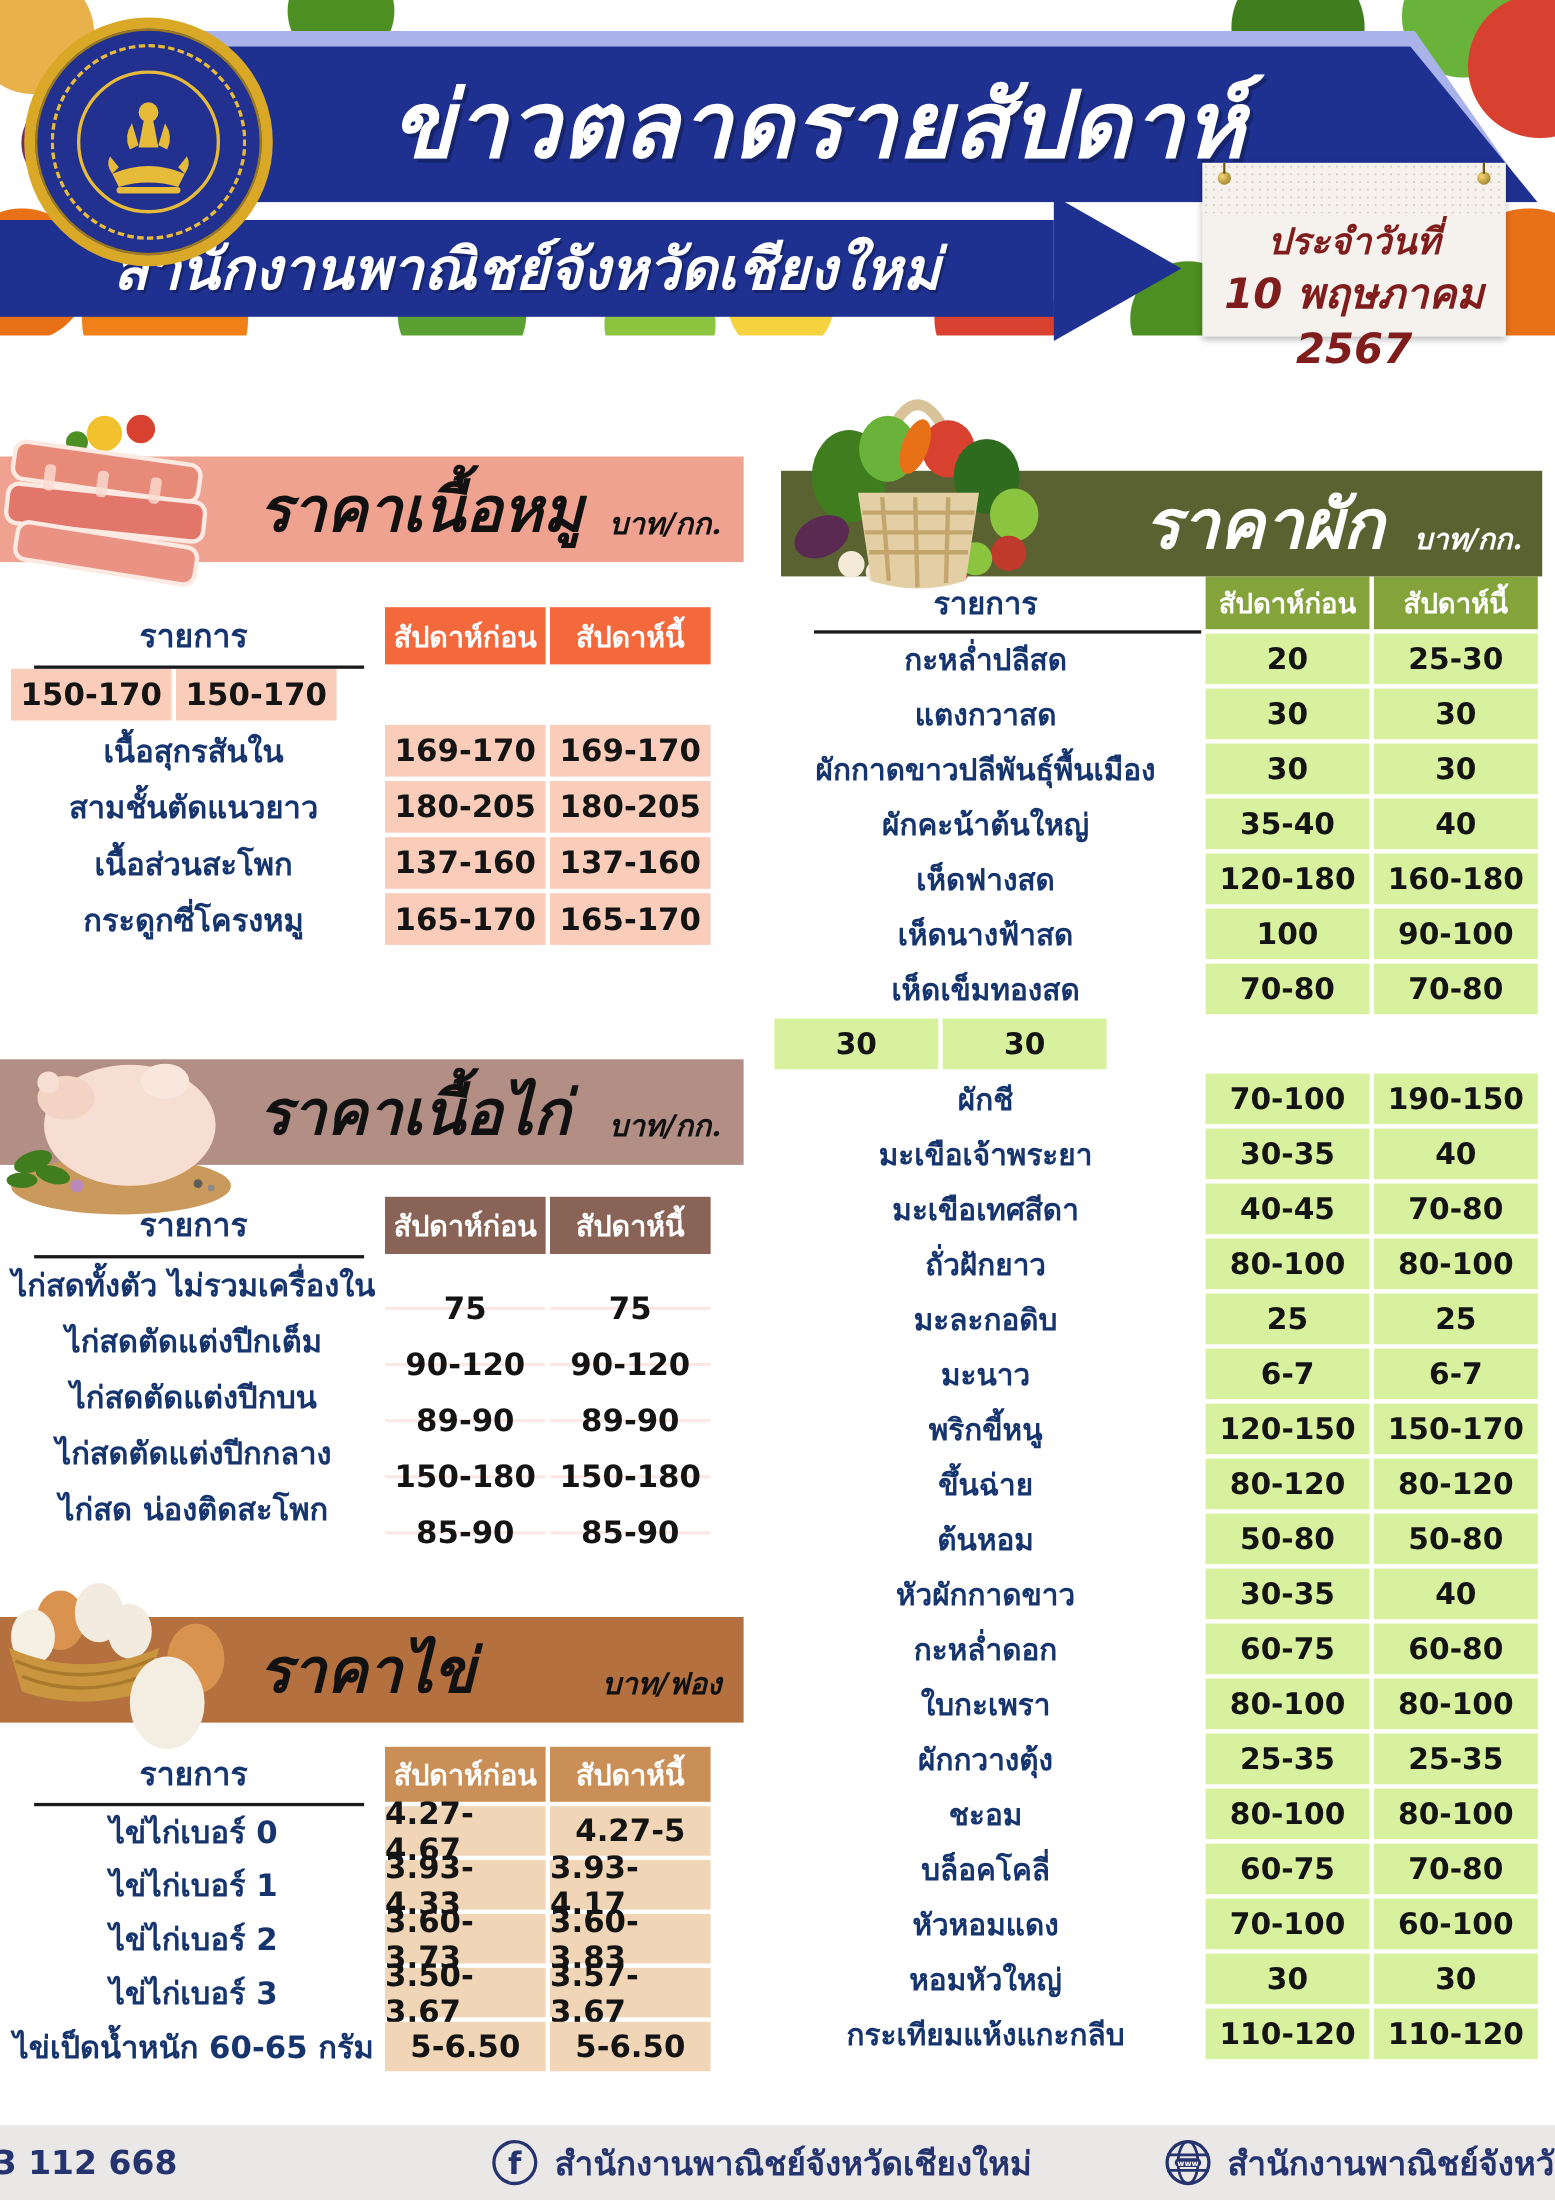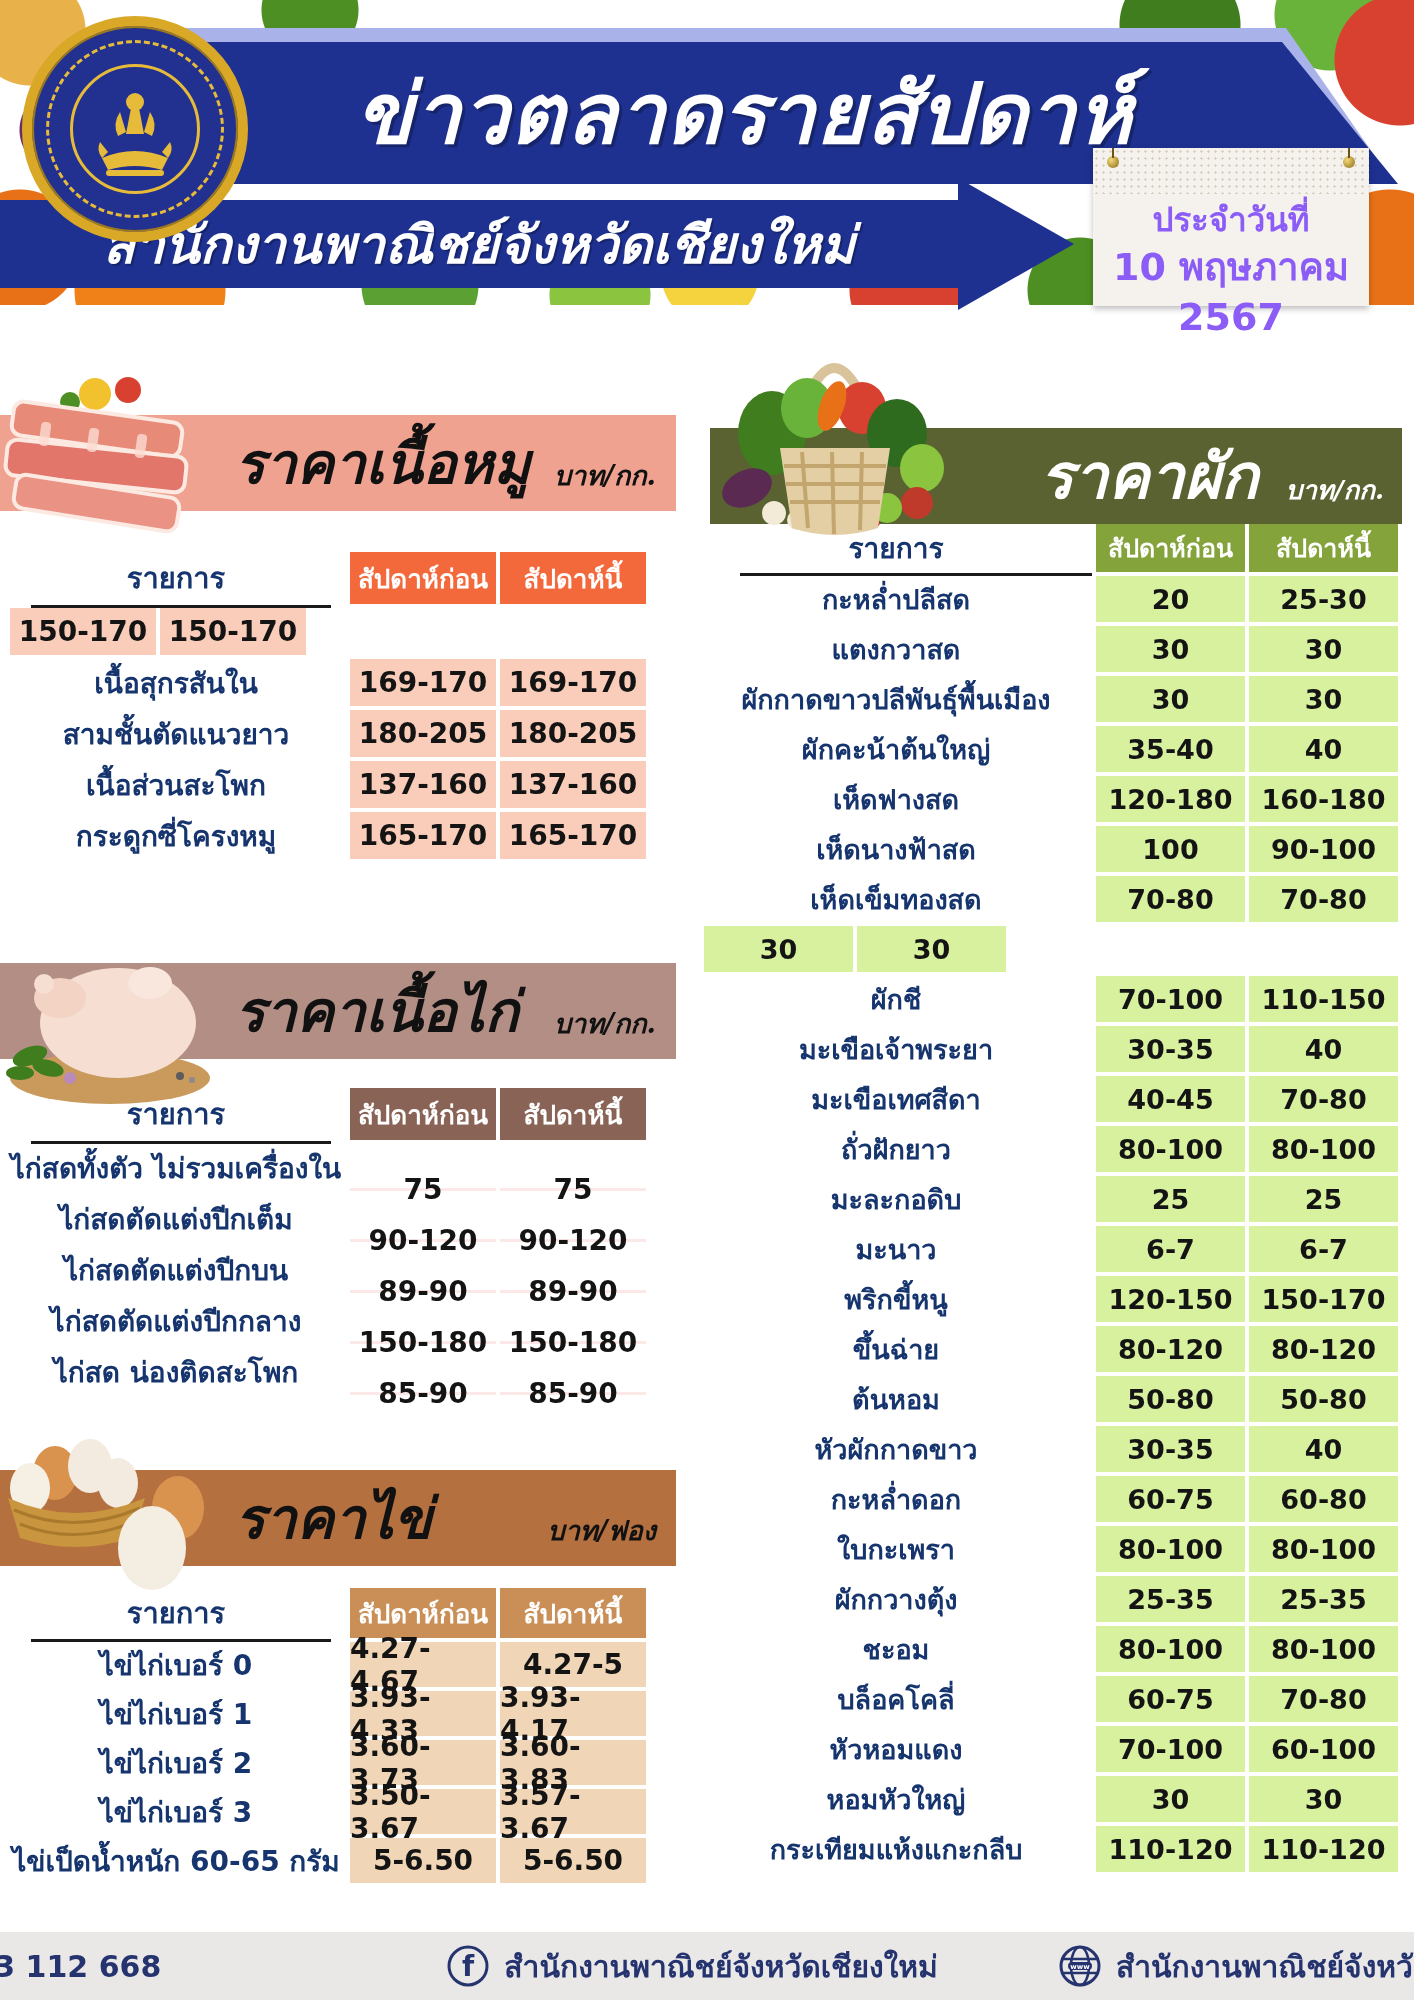--- a/index.html
+++ b/index.html
@@ -50,22 +50,22 @@
       border-top:66px solid transparent;border-bottom:66px solid transparent;
       border-left:116px solid #1e3191;}
   .date-sign{position:absolute;left:1093px;top:148px;width:276px;height:158px;background:#f5f1ed;
       z-index:6;box-shadow:0 3px 6px rgba(0,0,0,.25);}
   .date-dots{position:absolute;left:0;top:0;width:100%;height:46px;
       background-image:radial-gradient(#d9cfc2 1.2px,transparent 1.3px);background-size:7px 7px;}
   .pin{position:absolute;top:8px;width:12px;height:12px;border-radius:50%;
       background:radial-gradient(circle at 35% 35%,#f3d878,#8a6a14);}
   .pin::after{content:"";position:absolute;left:5px;top:-8px;width:2px;height:10px;background:#6d5510;}
   .pin.left{left:14px}.pin.right{right:14px}
-  .date-text{position:absolute;left:0;top:50px;width:100%;text-align:center;color:#8b5cf6;
-      font-weight:800;}
+  .date-text{position:absolute;left:0;top:50px;width:100%;text-align:center;color:#7f1d1d;
+      font-style:italic;font-weight:800;}
   .date-text .l1{font-size:33px;line-height:44px;}
   .date-text .l2{font-size:38px;line-height:50px;}
   
   .sec-banner{position:absolute;left:0;width:676px;height:96px;display:flex;align-items:center;z-index:2;}
   .sec-banner .sec-title{font-size:56px;font-weight:800;font-style:italic;color:#111;
       margin-left:235px;letter-spacing:0;white-space:nowrap;}
   .sec-banner .sec-unit{margin-left:auto;margin-right:20px;font-family:"DejaVu Serif","Liberation Serif",serif;
       font-style:italic;font-weight:700;font-size:27px;color:#111;align-self:flex-end;margin-bottom:14px;}
   .banner-pork{top:415px;background:var(--pork_banner);}
   .banner-chicken{top:963px;background:var(--chicken_banner);}
@@ -393,21 +393,21 @@
           <div class="tcell">70-80</div>
           <div class="tcell">70-80</div>
         </div>
         <div class="trow">
           <div class="tcell">30</div>
           <div class="tcell">30</div>
         </div>
         <div class="trow">
           <div class="tname">ผักชี</div>
           <div class="tcell">70-100</div>
-          <div class="tcell">110-150</div>
+          <div class="tcell">190-150</div>
         </div>
         <div class="trow">
           <div class="tname">มะเขือเจ้าพระยา</div>
           <div class="tcell">30-35</div>
           <div class="tcell">40</div>
         </div>
         <div class="trow">
           <div class="tname">มะเขือเทศสีดา</div>
           <div class="tcell">40-45</div>
           <div class="tcell">70-80</div>

